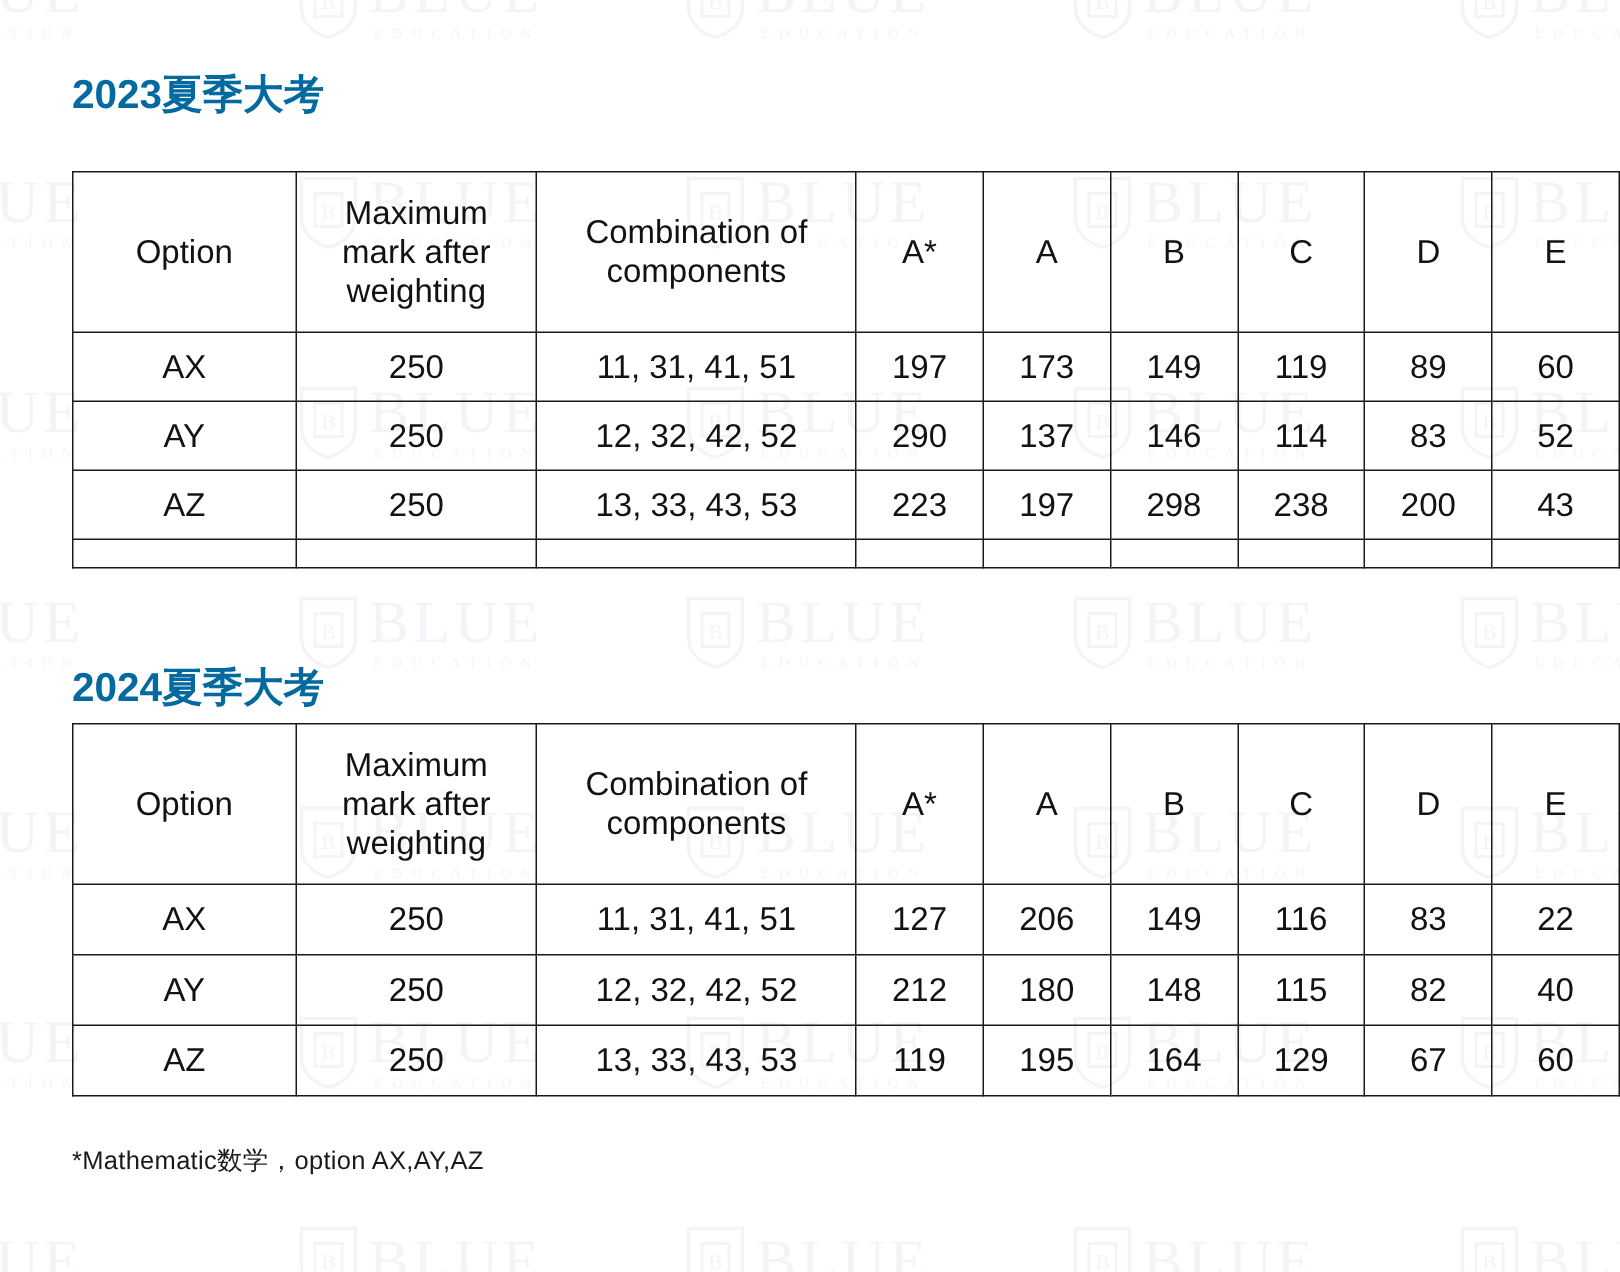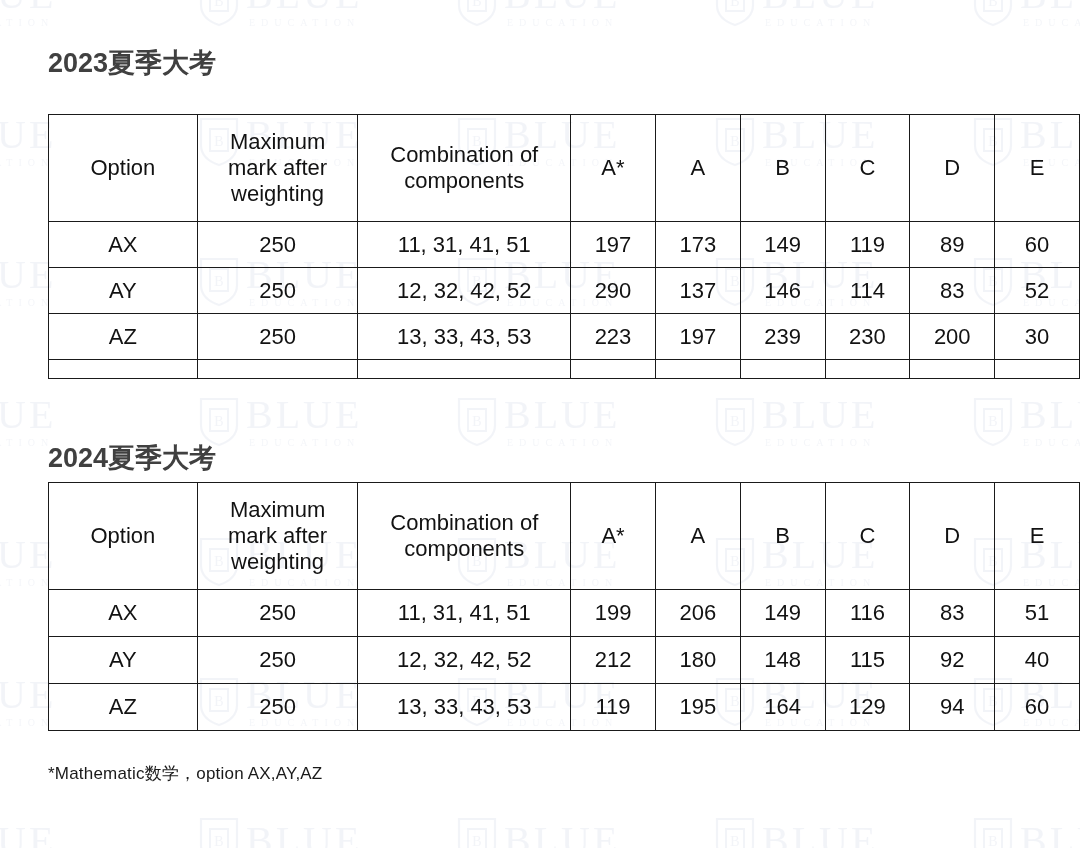--- a/index.html
+++ b/index.html
@@ -67,21 +67,21 @@
   
   #content {
     position: relative;
     z-index: 2;
   }
 
   .section-title {
     font-family: "Liberation Sans", sans-serif;
     font-weight: bold;
     font-size: 27px;
-    color: #404040;
+    color: #0369a1;
     letter-spacing: 0px;
     white-space: nowrap;
   }
   #title-2023 {
     position: absolute;
     left: 48px;
     top: 45px;
   }
   #title-2024 {
     position: absolute;
@@ -599,24 +599,24 @@
         <td>114</td>
         <td>83</td>
         <td>52</td>
       </tr>
       <tr class="data-row">
         <td>AZ</td>
         <td>250</td>
         <td>13, 33, 43, 53</td>
         <td>223</td>
         <td>197</td>
-        <td>239</td>
-        <td>230</td>
+        <td>298</td>
+        <td>238</td>
         <td>200</td>
-        <td>30</td>
+        <td>43</td>
       </tr>
       <tr class="clipped-row">
         <td></td>
         <td></td>
         <td></td>
         <td></td>
         <td></td>
         <td></td>
         <td></td>
         <td></td>
@@ -646,47 +646,47 @@
         <th class="col-grade">C</th>
         <th class="col-grade">D</th>
         <th class="col-grade">E</th>
       </tr>
     </thead>
     <tbody>
       <tr class="data-row">
         <td>AX</td>
         <td>250</td>
         <td>11, 31, 41, 51</td>
-        <td>199</td>
+        <td>127</td>
         <td>206</td>
         <td>149</td>
         <td>116</td>
         <td>83</td>
-        <td>51</td>
+        <td>22</td>
       </tr>
       <tr class="data-row">
         <td>AY</td>
         <td>250</td>
         <td>12, 32, 42, 52</td>
         <td>212</td>
         <td>180</td>
         <td>148</td>
         <td>115</td>
-        <td>92</td>
+        <td>82</td>
         <td>40</td>
       </tr>
       <tr class="data-row">
         <td>AZ</td>
         <td>250</td>
         <td>13, 33, 43, 53</td>
         <td>119</td>
         <td>195</td>
         <td>164</td>
         <td>129</td>
-        <td>94</td>
+        <td>67</td>
         <td>60</td>
       </tr>
     </tbody>
   </table>
 
   <div class="footnote">*Mathematic数学，option AX,AY,AZ</div>
 
 </div>
 
 </body></html>

